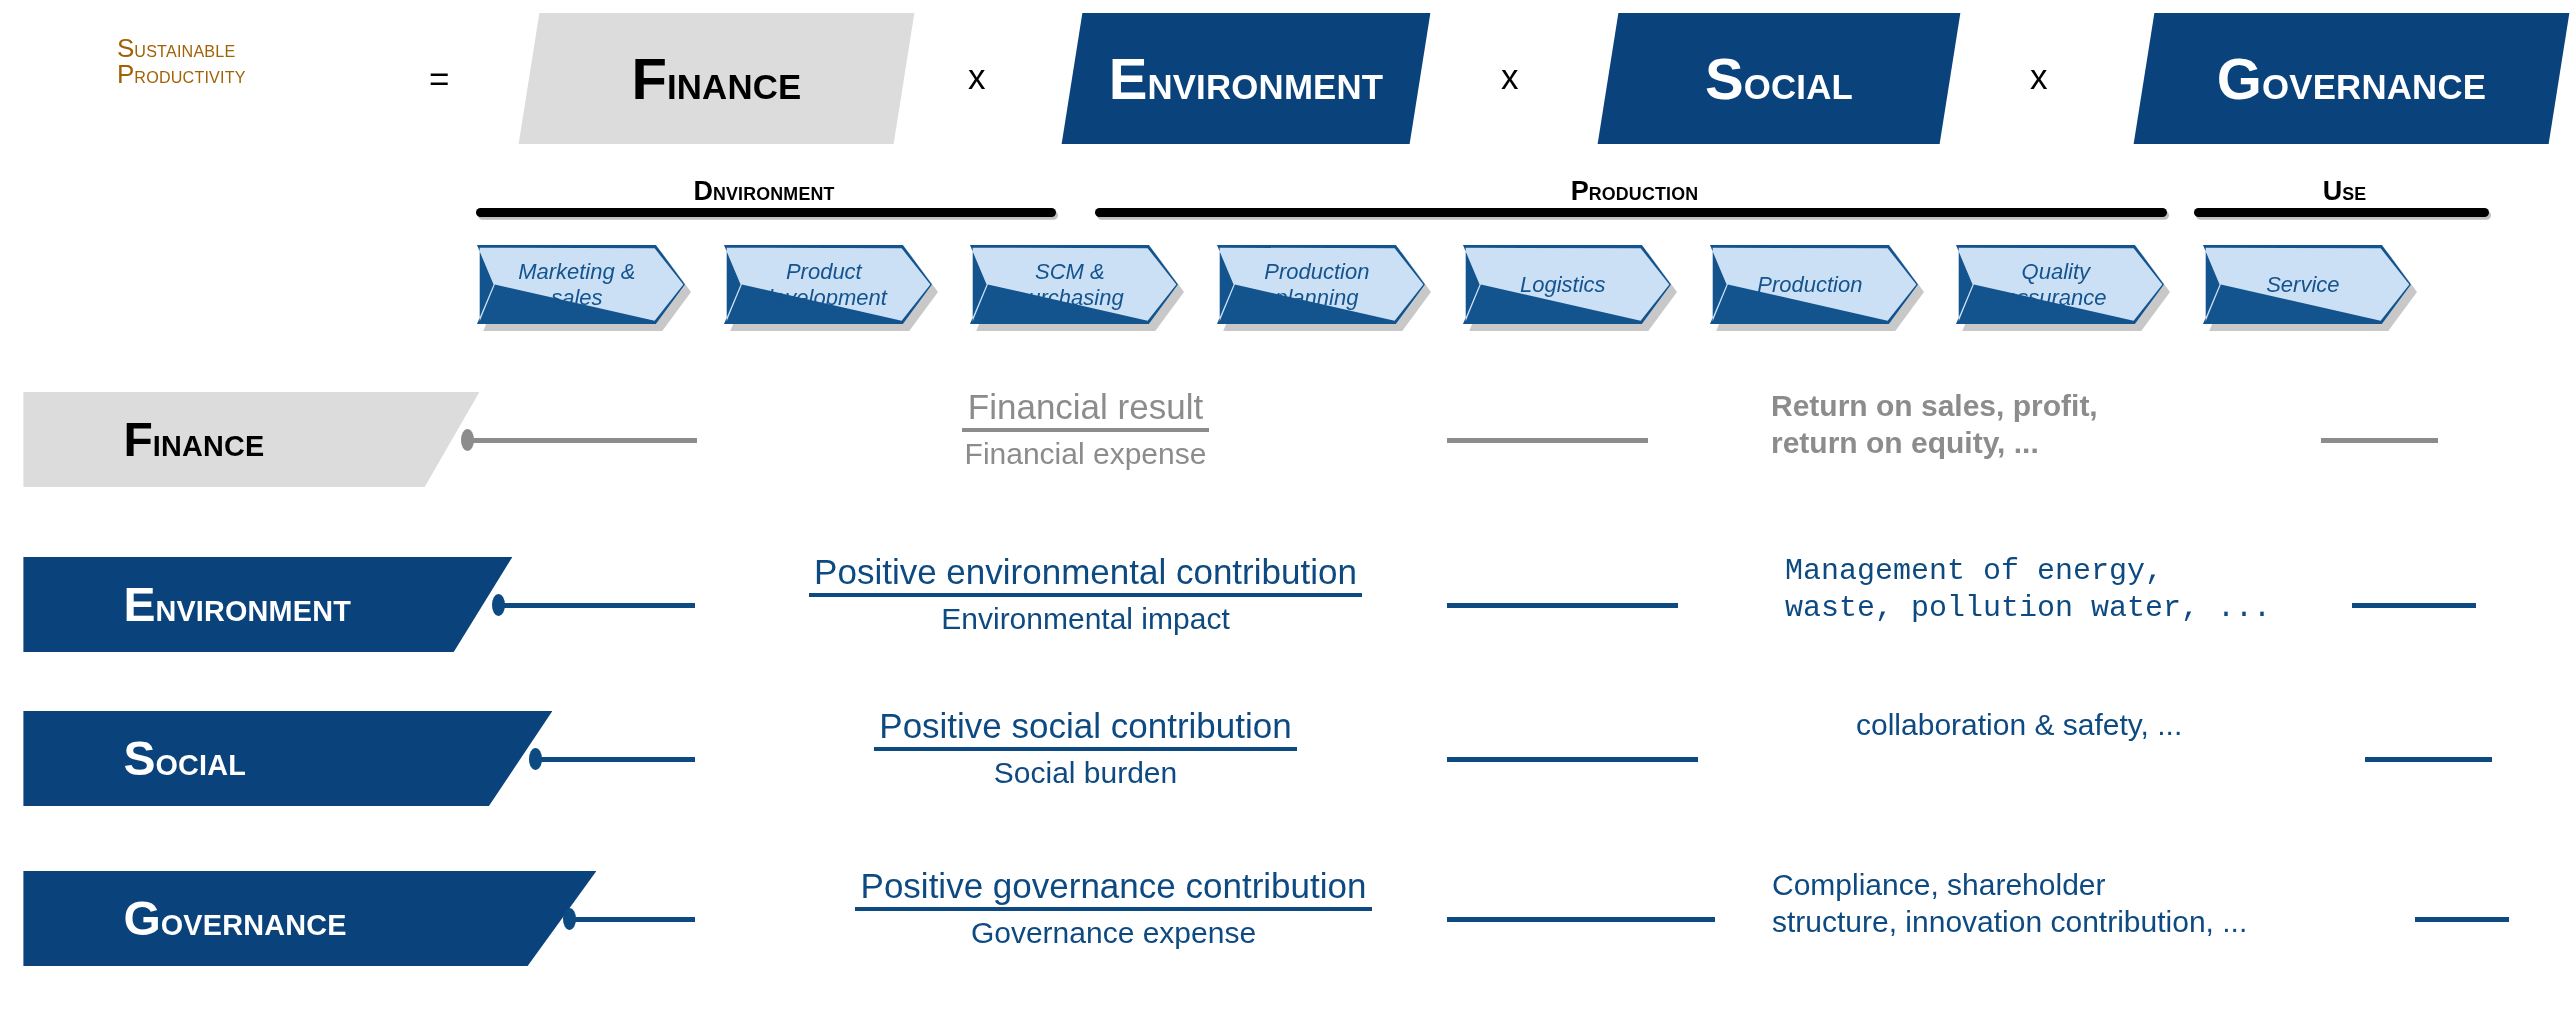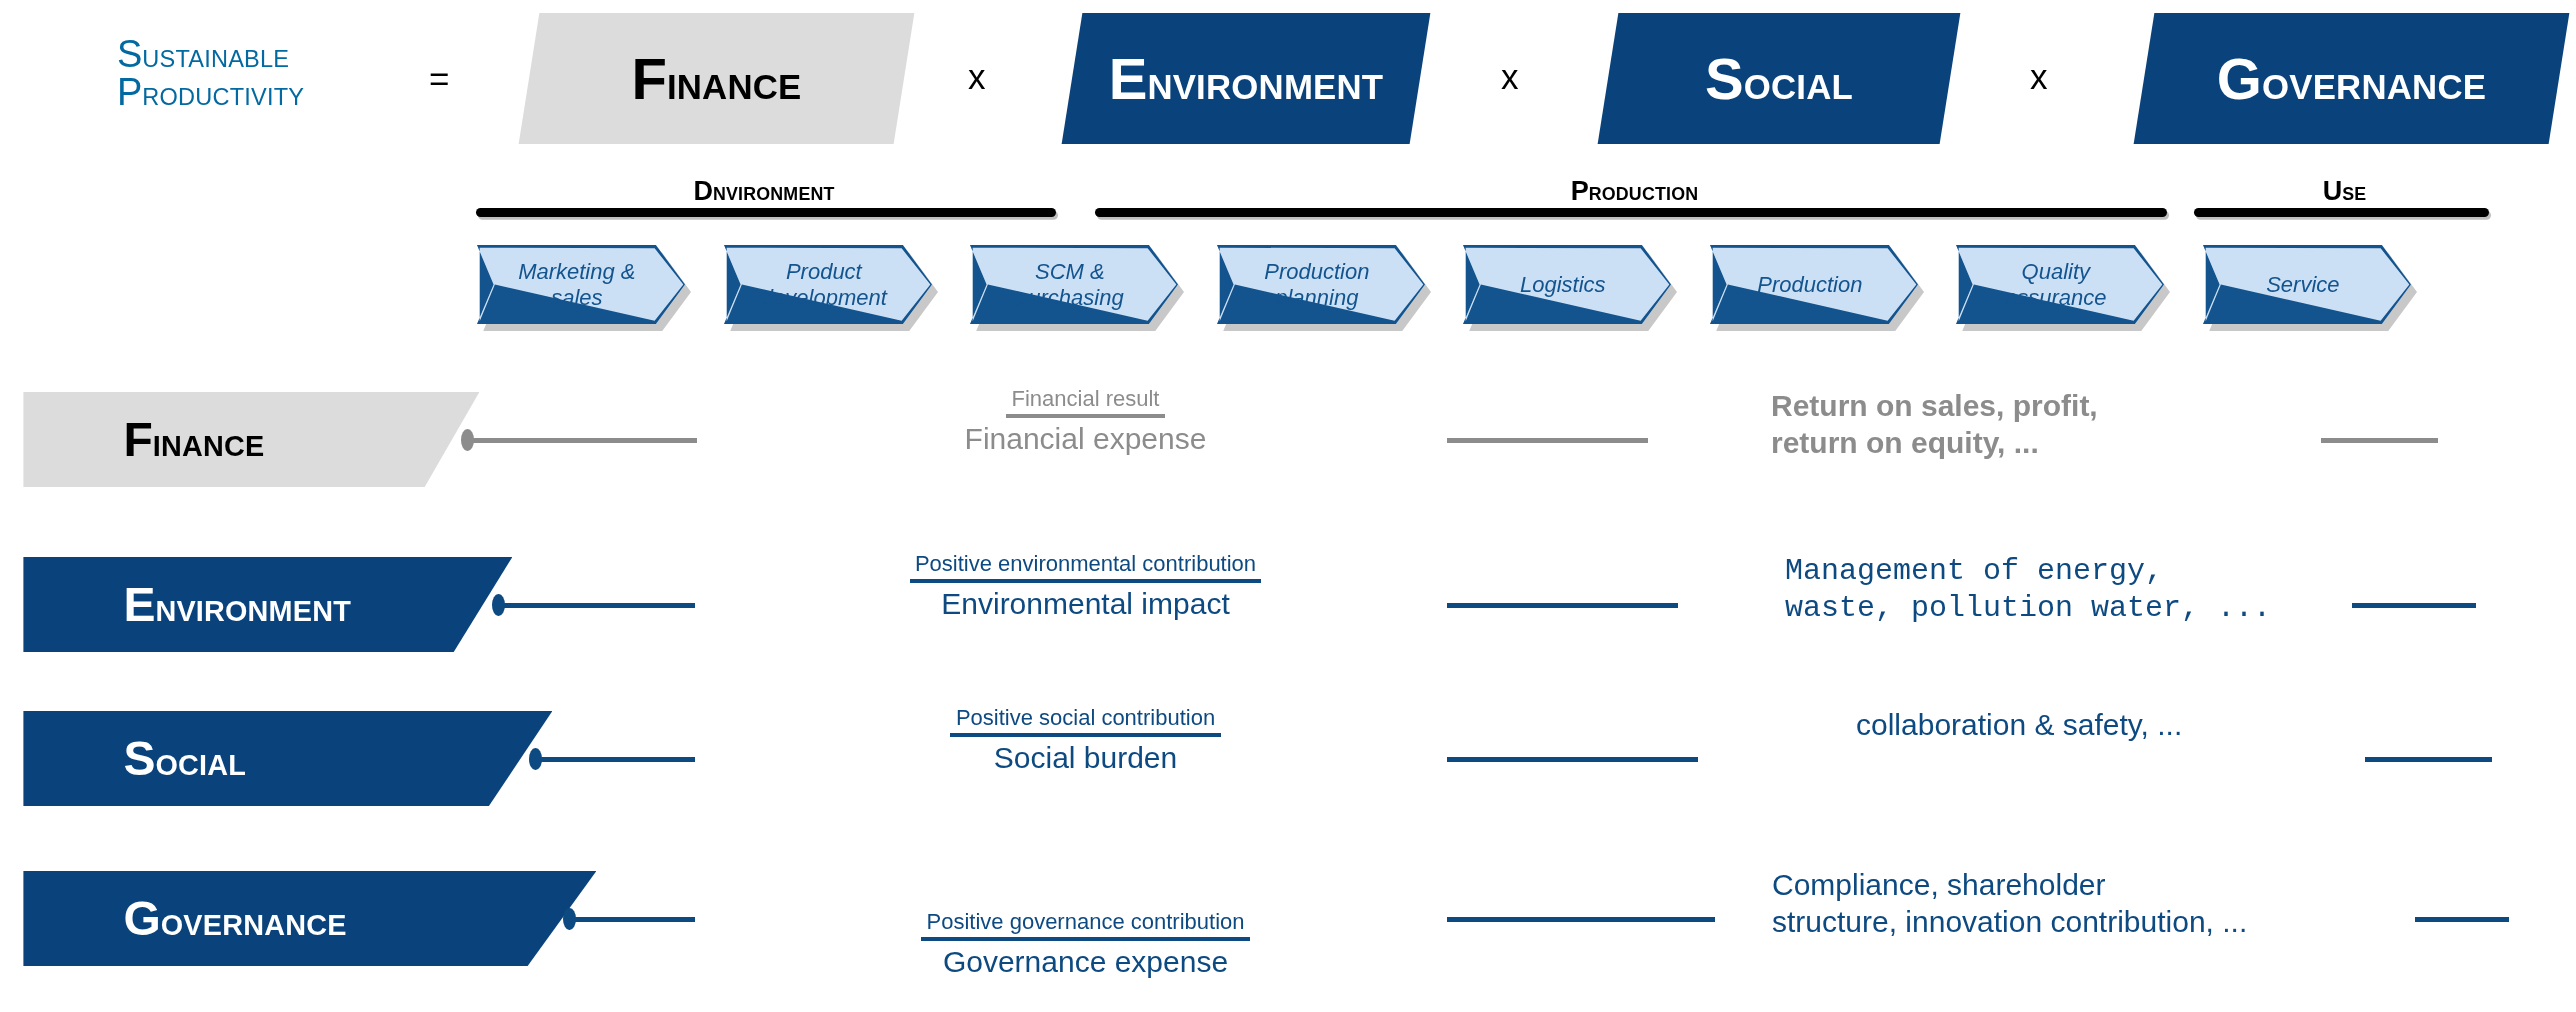--- a/index.html
+++ b/index.html
@@ -7,22 +7,22 @@
        font-family:"Liberation Sans","DejaVu Sans",sans-serif;}
 
   .abs{position:absolute;}
 
   
   .smallcaps{white-space:nowrap;line-height:1;}
   .smallcaps .cap{font-size:1em;}
   .smallcaps .rest{font-size:0.62em;letter-spacing:0.2px;}
 
   
-  #sp-label{left:117px;top:35px;width:308px;text-align:left;color:#0369a1;
-            font-size:38px;font-weight:400;line-height:1.18;}
+  #sp-label{left:117px;top:35px;width:308px;text-align:left;color:#a16207;
+            font-size:26px;font-weight:400;line-height:1.18;}
   #sp-label .smallcaps{display:block;}
   #eq-sign{left:429px;top:59px;font-size:35px;color:#000;}
 
   .pill{position:absolute;height:131px;display:flex;align-items:center;
         justify-content:center;}
   .pill .smallcaps{font-size:58px;font-weight:700;}
   .pill .rest{font-size:0.60em;font-weight:700;}
 
   .skewbox{position:absolute;inset:0;transform:skewX(-9deg);}
   .pill-f .skewbox{background:#DCDCDC;}
@@ -71,21 +71,21 @@
               z-index:2;font-size:48px;font-weight:700;white-space:nowrap;}
   .cat.grey .label{color:#000;}
   .cat.blue .label{color:#fff;}
   .cat .label .rest{font-size:0.60em;}
 
   .dot{position:absolute;width:12.7px;height:22px;border-radius:50%;}
   .lead{position:absolute;height:4.7px;}
   .shortline{position:absolute;height:4.7px;}
 
   .frac{position:absolute;text-align:center;}
-  .frac .num{font-size:22px;line-height:1.12;padding:0 5.4px 2.7px 5.4px;
+  .frac .num{font-size:35px;line-height:1.12;padding:0 5.4px 2.7px 5.4px;
              border-bottom:4px solid currentColor;display:inline-block;}
   .frac .den{font-size:30px;line-height:1.2;padding-top:3.3px;}
 
   .outcome{position:absolute;font-size:30px;line-height:1.22;text-align:left;}
 
   .c-grey{color:#8C8C8C;} .c-grey .lead,.c-grey .shortline{background:#8C8C8C;}
   .c-blue{color:#0E4A82;} .c-blue .lead,.c-blue .shortline{background:#0E4A82;}
 </style>
 </head>
 <body>
@@ -247,21 +247,21 @@
   <div class="shortline" style="left:2365px;top:46px;width:127px;"></div>
 </div>
 
 <div class="row c-blue" style="top:871px;">
   <div class="cat blue" style="left:23.4px;top:0;width:573px;">
     <div class="shape"></div>
     <div class="label smallcaps"><span class="cap">G</span><span class="rest">OVERNANCE</span></div>
   </div>
   <div class="dot" style="left:563px;top:37px;background:#0E4A82;"></div>
   <div class="lead" style="left:571px;top:46px;width:124px;"></div>
-  <div class="frac" style="left:717px;top:-5.4px;width:737px;margin-top:44px;">
+  <div class="frac" style="left:745px;top:-5.4px;width:737px;">
     <div class="num">Positive governance contribution</div>
     <div class="den">Governance expense</div>
   </div>
   <div class="shortline" style="left:1447px;top:46px;width:268px;"></div>
   <div class="outcome" style="left:1772px;top:-4px;width:737px;">
     <div>Compliance, shareholder</div>
     <div>structure, innovation contribution, ...</div>
   </div>
   <div class="shortline" style="left:2415px;top:46px;width:94px;"></div>
 </div>

